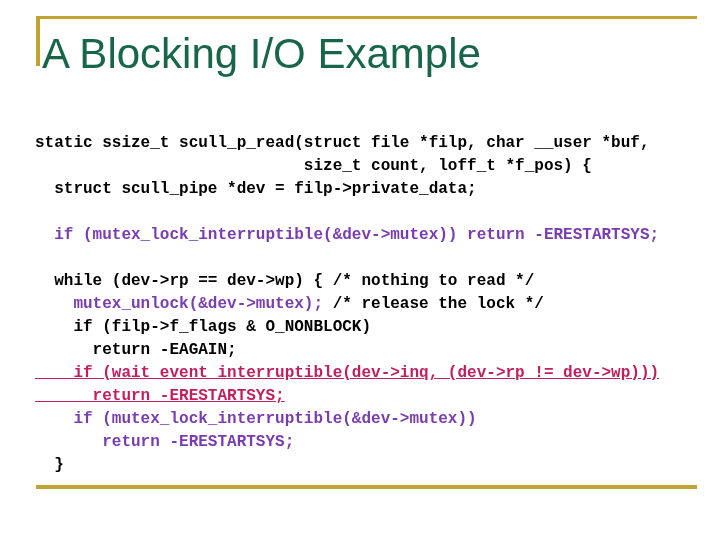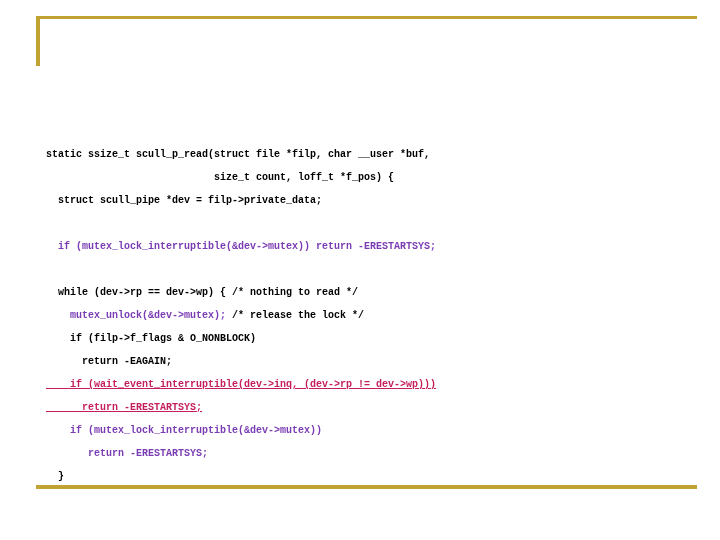--- a/index.html
+++ b/index.html
@@ -40,36 +40,37 @@
     line-height: 48px;
     font-weight: normal;
     letter-spacing: 0px;
     color: var(--title, #17664A);
     white-space: nowrap;
   }
   .code-block {
     position: absolute;
     left: 0;
     top: 127px;
-    margin: 16px;
+    margin: 5px;
     padding: 0 0 0 30px;
     font-family: "Liberation Mono", monospace;
-    font-size: 10px;
+    font-size: 16px;
     font-weight: bold;
     line-height: 23px;
     white-space: pre;
   }
   .code-line {
     height: 23px;
   }
   .c-default { color: var(--code-default, #000000); }
   .c-purple  { color: var(--code-purple, #7A3CB4); }
   .c-crimson { color: var(--code-crimson, #C41E5C); text-decoration: underline; }
 </style>
 </head>
 <body>
 
 <div class="slide">
   <div class="rule rule-top"></div>
   <div class="rule rule-left"></div>
+  <h1 class="slide-title">A Blocking I/O Example</h1>
   <pre class="code-block"><div class="code-line"><span class="c-default">static ssize_t scull_p_read(struct file *filp, char __user *buf,</span></div><div class="code-line"><span class="c-default">                            size_t count, loff_t *f_pos) {</span></div><div class="code-line"><span class="c-default">  struct scull_pipe *dev = filp-&gt;private_data;</span></div><div class="code-line"> </div><div class="code-line"><span class="c-purple">  if (mutex_lock_interruptible(&amp;dev-&gt;mutex)) return -ERESTARTSYS;</span></div><div class="code-line"> </div><div class="code-line"><span class="c-default">  while (dev-&gt;rp == dev-&gt;wp) { /* nothing to read */</span></div><div class="code-line"><span class="c-default">    </span><span class="c-purple">mutex_unlock(&amp;dev-&gt;mutex);</span><span class="c-default"> /* release the lock */</span></div><div class="code-line"><span class="c-default">    if (filp-&gt;f_flags &amp; O_NONBLOCK)</span></div><div class="code-line"><span class="c-default">      return -EAGAIN;</span></div><div class="code-line"><span class="c-crimson">    if (wait_event_interruptible(dev-&gt;inq, (dev-&gt;rp != dev-&gt;wp)))</span></div><div class="code-line"><span class="c-crimson">      return -ERESTARTSYS;</span></div><div class="code-line"><span class="c-purple">    if (mutex_lock_interruptible(&amp;dev-&gt;mutex))</span></div><div class="code-line"><span class="c-purple">       return -ERESTARTSYS;</span></div><div class="code-line"><span class="c-default">  }</span></div></pre>
   <div class="rule rule-bottom"></div>
 </div>
 
 </body></html>

